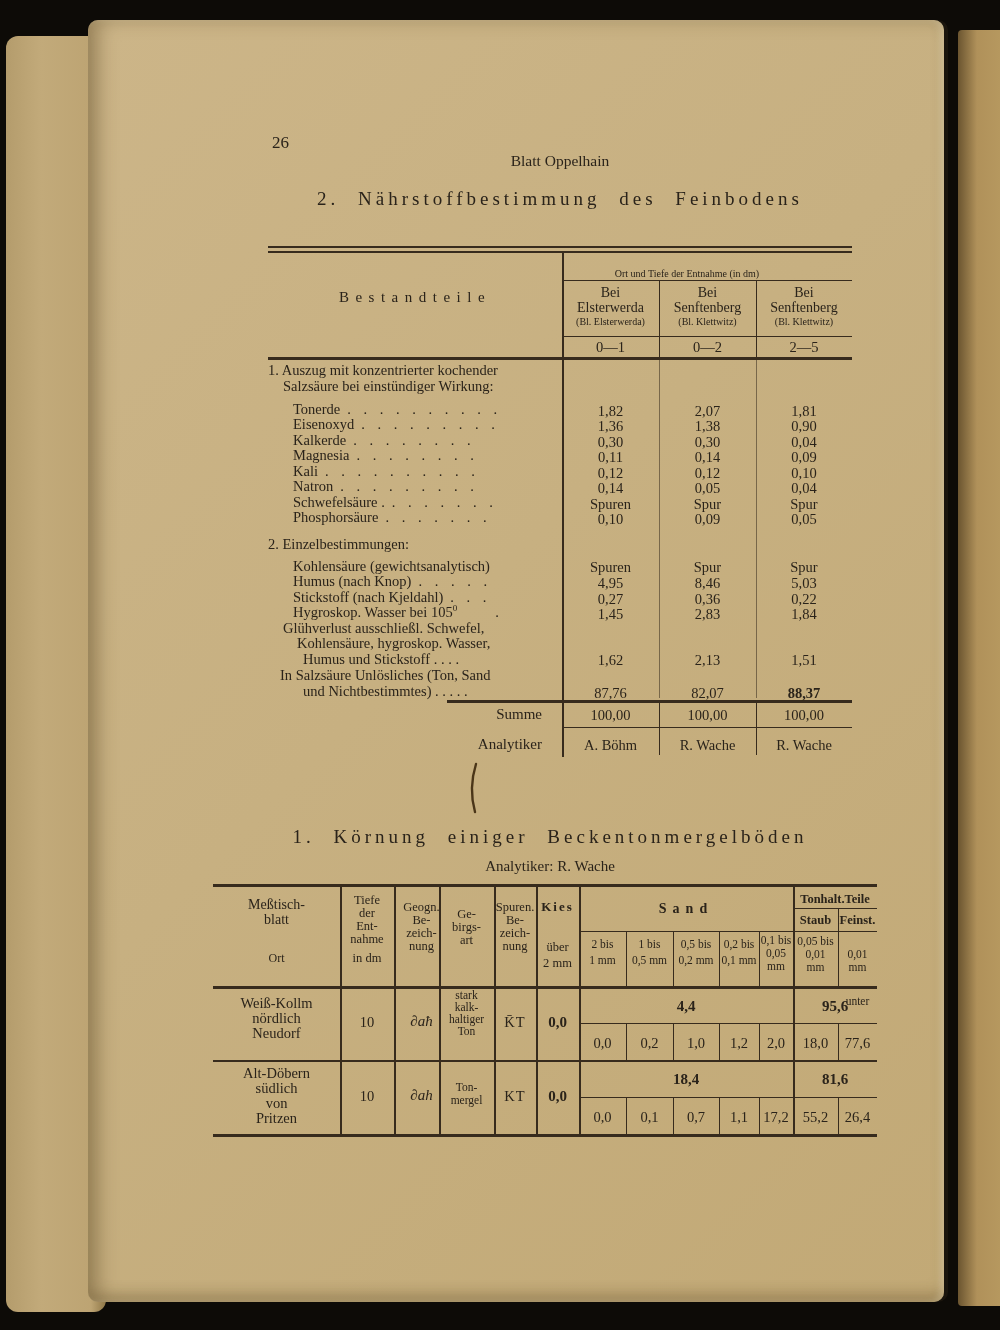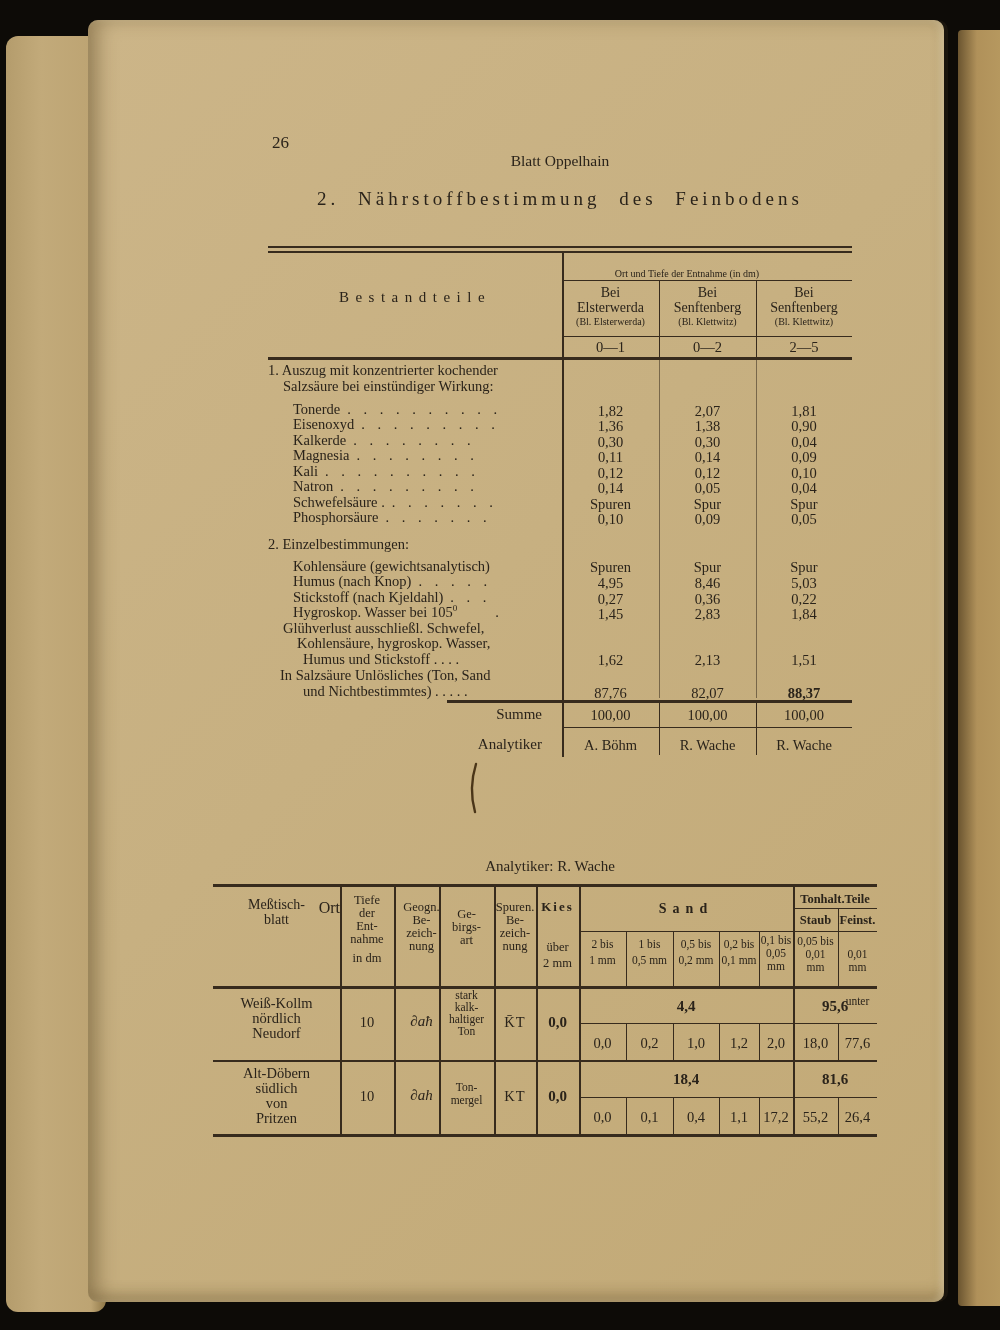--- a/index.html
+++ b/index.html
@@ -173,20 +173,21 @@
   <div class="t v3" style="top:708px;">100,00</div>
   <div class="t r" style="left:420px;top:737px;width:122px;font-size:15px;">Analytiker</div>
   <div class="t v1" style="top:738px;">A. Böhm</div>
   <div class="t v2" style="top:738px;">R. Wache</div>
   <div class="t v3" style="top:738px;">R. Wache</div>
 
   <svg style="position:absolute;left:462px;top:762px;" width="30" height="52">
     <path d="M14,2 C9,18 8,32 13,50" stroke="#4a3518" stroke-width="2.4" fill="none" stroke-linecap="round"></path>
   </svg>
 
+  <div class="t c title" style="left:240px;top:827px;width:620px;">1. Körnung einiger Beckentonmergelböden</div>
   <div class="t c" style="left:340px;top:859px;width:420px;font-size:15px;">Analytiker: R. Wache</div>
 
   <div class="hl" style="left:213px;top:884px;width:664px;height:2.5px;"></div>
   <div class="hl" style="left:213px;top:986px;width:664px;height:2.5px;"></div>
   <div class="hl" style="left:213px;top:1060px;width:664px;height:1.5px;"></div>
   <div class="hl" style="left:213px;top:1134px;width:664px;height:2.5px;"></div>
   <div class="hl" style="left:579px;top:931px;width:214px;height:1px;"></div>
   <div class="hl" style="left:793px;top:908px;width:84px;height:1px;"></div>
   <div class="hl" style="left:793px;top:931px;width:84px;height:1px;"></div>
   <div class="hl" style="left:579px;top:1023px;width:298px;height:1px;"></div>
@@ -209,21 +210,21 @@
   <div class="vl" style="left:626px;top:1097px;width:1px;height:37px;"></div>
   <div class="vl" style="left:673px;top:1097px;width:1px;height:37px;"></div>
   <div class="vl" style="left:719px;top:1097px;width:1px;height:37px;"></div>
   <div class="vl" style="left:759px;top:1097px;width:1px;height:37px;"></div>
   <div class="vl" style="left:838px;top:908px;width:1px;height:78px;"></div>
   <div class="vl" style="left:838px;top:1023px;width:1px;height:37px;"></div>
   <div class="vl" style="left:838px;top:1097px;width:1px;height:37px;"></div>
 
   <div class="t k1" style="top:898px;font-size:14px;">Meßtisch-</div>
   <div class="t k1" style="top:913px;font-size:14px;">blatt</div>
-  <div class="t k1" style="top:900px;font-size:16px;text-align:right;">Ort</div>
+  <div class="t k1" style="top:952px;font-size:12px;">Ort</div>
   <div class="t k2 h12" style="top:894px;">Tiefe</div>
   <div class="t k2 h12" style="top:907px;">der</div>
   <div class="t k2 h12" style="top:920px;">Ent-</div>
   <div class="t k2 h12" style="top:933px;">nahme</div>
   <div class="t k2 h12" style="top:952px;">in dm</div>
   <div class="t k3 h12" style="top:901px;">Geogn.</div>
   <div class="t k3 h12" style="top:914px;">Be-</div>
   <div class="t k3 h12" style="top:927px;">zeich-</div>
   <div class="t k3 h12" style="top:940px;">nung</div>
   <div class="t k4 h12" style="top:908px;">Ge-</div>
@@ -285,19 +286,19 @@
   <div class="t k1" style="top:1111px;">Pritzen</div>
   <div class="t k2" style="top:1089px;">10</div>
   <div class="t k3 ital" style="top:1088px;font-size:15px;">∂ah</div>
   <div class="t k4 h11" style="top:1082px;">Ton-</div>
   <div class="t k4 h11" style="top:1095px;">mergel</div>
   <div class="t k5" style="top:1089px;letter-spacing:1px;">KT</div>
   <div class="t k6 b" style="top:1089px;font-size:15px;">0,0</div>
   <div class="t sandw b" style="top:1072px;font-size:15px;">18,4</div>
   <div class="t s1" style="top:1110px;">0,0</div>
   <div class="t s2" style="top:1110px;">0,1</div>
-  <div class="t s3" style="top:1110px;">0,4</div>
+  <div class="t s3" style="top:1110px;">0,7</div>
   <div class="t s4" style="top:1110px;">1,1</div>
   <div class="t s5" style="top:1110px;">17,2</div>
   <div class="t tonsw b" style="top:1072px;font-size:15px;">81,6</div>
   <div class="t tb1" style="top:1110px;">55,2</div>
   <div class="t tb2" style="top:1110px;">26,4</div>
 </div>
 
 </body></html>

